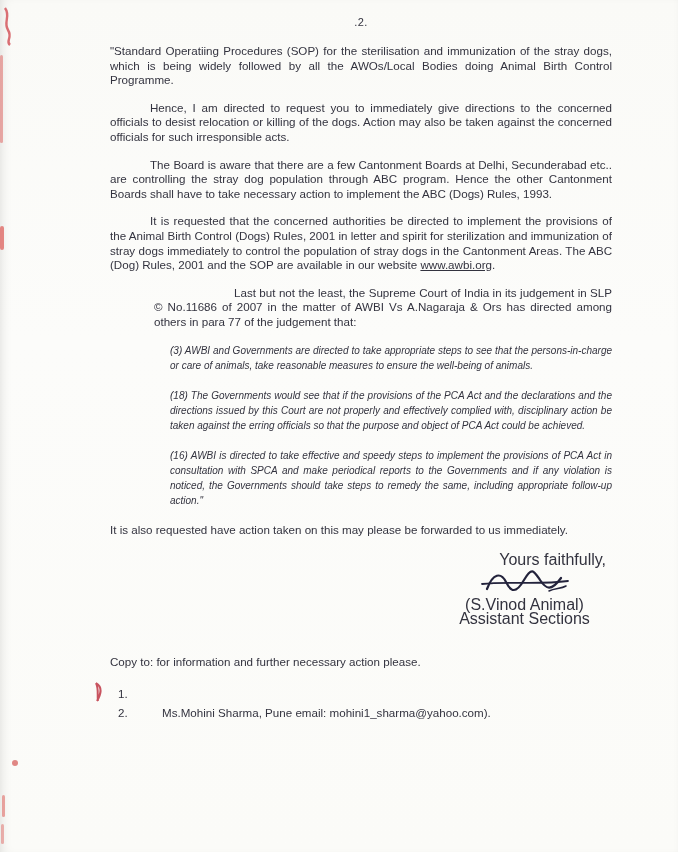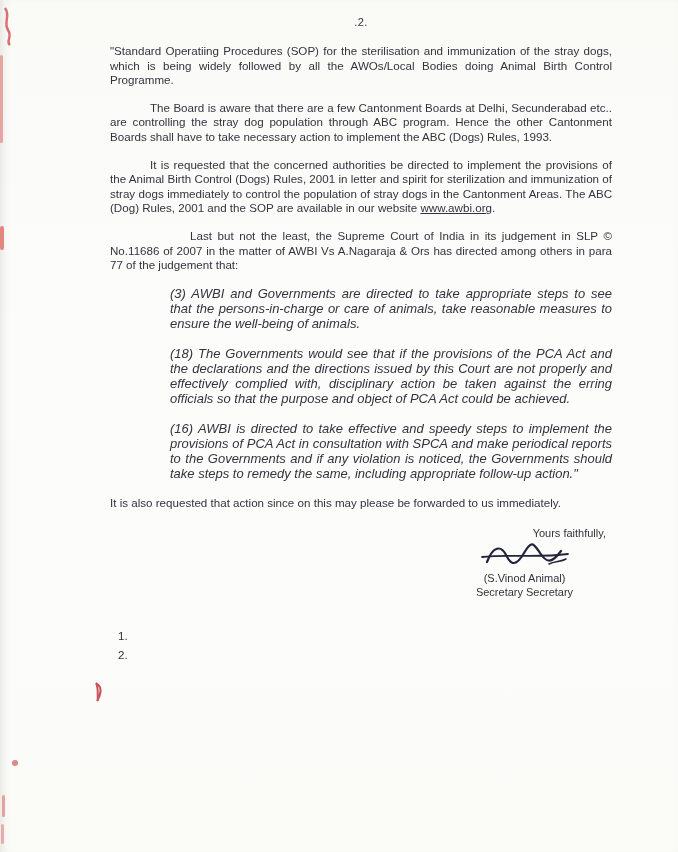--- a/index.html
+++ b/index.html
@@ -27,39 +27,39 @@
     margin:0 0 16px 0;
     letter-spacing:.5px;
   }
   p.para{
     margin:0 0 13px 0;
     font-size:11.6px;
     line-height:14.6px;
     text-align:justify;
   }
   p.para.indent{text-indent:40px;}
-  p.para.indent-lg{text-indent:80px;}
+  p.para.indent-lg{text-indent:80px;margin-left:44px;}
   p.quote{
     margin:0 60px 15px 60px;
     margin-right:0;
-    font-size:13px;
+    font-size:10px;
     line-height:15px;
     text-align:justify;
     font-style:italic;
   }
   .doc-link{
     color:inherit;
     text-decoration:underline;
     cursor:pointer;
   }
   .closing{
     margin:16px 0 0 auto;
     width:175px;
     text-align:center;
-    font-size:11px;
+    font-size:16px;
     line-height:14.5px;
   }
   .closing .salutation{display:block;text-align:right;padding-right:6px;}
   .signature-wrap{height:30px;display:flex;justify-content:center;align-items:center;}
   .copy-block{
     margin-top:28px;
     font-size:11.6px;
   }
   .copy-heading{margin:0 0 18px 0;}
   .copy-list{margin:0;padding:0;list-style:none;}
@@ -89,51 +89,54 @@
   <div class="art" style="left:12px;top:760px;width:6px;height:6px;border-radius:50%;background:#d96a66;opacity:.8;"></div>
   <div class="art art-line" style="left:2px;top:795px;width:3px;height:22px;opacity:.6;"></div>
   <div class="art art-line" style="left:1px;top:824px;width:3px;height:20px;opacity:.5;"></div>
 
   <div class="content">
 
     <p class="page-number">.2.</p>
 
     <p class="para">"Standard Operatiing Procedures (SOP) for the sterilisation and immunization of the stray dogs, which is being widely followed by all the AWOs/Local Bodies doing Animal Birth Control Programme.</p>
 
+    <p class="para indent">Hence, I am directed to request you to immediately give directions to the concerned officials to desist relocation or killing of the dogs. Action may also be taken against the concerned officials for such irresponsible acts.</p>
 
     <p class="para indent">The Board is aware that there are a few Cantonment Boards at Delhi, Secunderabad etc.. are controlling the stray dog population through ABC program. Hence the other Cantonment Boards shall have to take necessary action to implement the ABC (Dogs) Rules, 1993.</p>
 
     <p class="para indent"><span>It is requested that the concerned authorities be directed to implement the provisions of the Animal Birth Control (Dogs) Rules, 2001 in letter and spirit for sterilization and immunization of stray dogs immediately to control the population of stray dogs in the Cantonment Areas. The ABC (Dog) Rules, 2001 and the SOP are available in our website </span><a href="#" class="doc-link">www.awbi.org</a><span>.</span></p>
 
     <p class="para indent-lg">Last but not the least, the Supreme Court of India in its judgement in SLP © No.11686 of 2007 in the matter of AWBI Vs A.Nagaraja &amp; Ors has directed among others in para 77 of the judgement that:</p>
 
     <p class="quote">(3) AWBI and Governments are directed to take appropriate steps to see that the persons-in-charge or care of animals, take reasonable measures to ensure the well-being of animals.</p>
     <p class="quote">(18) The Governments would see that if the provisions of the PCA Act and the declarations and the directions issued by this Court are not properly and effectively complied with, disciplinary action be taken against the erring officials so that the purpose and object of PCA Act could be achieved.</p>
     <p class="quote">(16) AWBI is directed to take effective and speedy steps to implement the provisions of PCA Act in consultation with SPCA and make periodical reports to the Governments and if any violation is noticed, the Governments should take steps to remedy the same, including appropriate follow-up action."</p>
 
-    <p class="para" style="margin-bottom:6px;">It is also requested that action since on this may please be forwarded to us immediately.</p>
+    <p class="para" style="margin-bottom:6px;">It is also requested have action taken on this may please be forwarded to us immediately.</p>
 
     <div class="closing">
       <span class="salutation">Yours faithfully,</span>
       <div class="signature-wrap">
         <svg width="92" height="28" viewBox="0 0 92 28">
           <path d="M8 20 C 14 4, 22 3, 27 13 S 37 25, 45 11 S 55 2, 61 11 S 72 23, 82 9" stroke="#23233c" stroke-width="2.2" fill="none" stroke-linecap="round"></path>
           <path d="M3 15 C 30 12, 60 16, 89 12" stroke="#23233c" stroke-width="1.8" fill="none" stroke-linecap="round"></path>
           <path d="M70 22 C 76 19, 82 20, 87 17" stroke="#23233c" stroke-width="1.6" fill="none" stroke-linecap="round"></path>
         </svg>
       </div>
       <span>(S.Vinod Animal)</span><br>
-      <span>Secretary Secretary</span>
+      <span>Assistant Sections</span>
     </div>
 
     <div class="copy-block">
+      <p class="copy-heading">Copy to: for information and further necessary action please.</p>
       <ul class="copy-list">
         <li>
           <span class="num">1.</span>
         </li>
         <li>
           <span class="num">2.</span>
+          <span>Ms.Mohini Sharma, Pune email: mohini1_sharma@yahoo.com).</span>
         </li>
       </ul>
     </div>
 
   </div>
 </div>
 
 </body></html>

